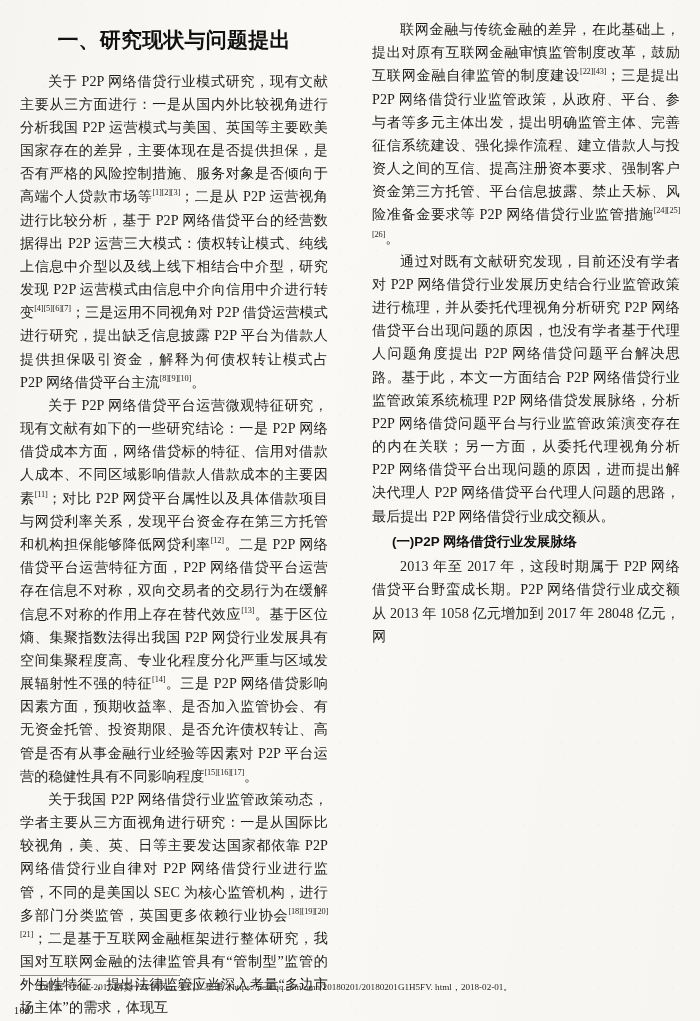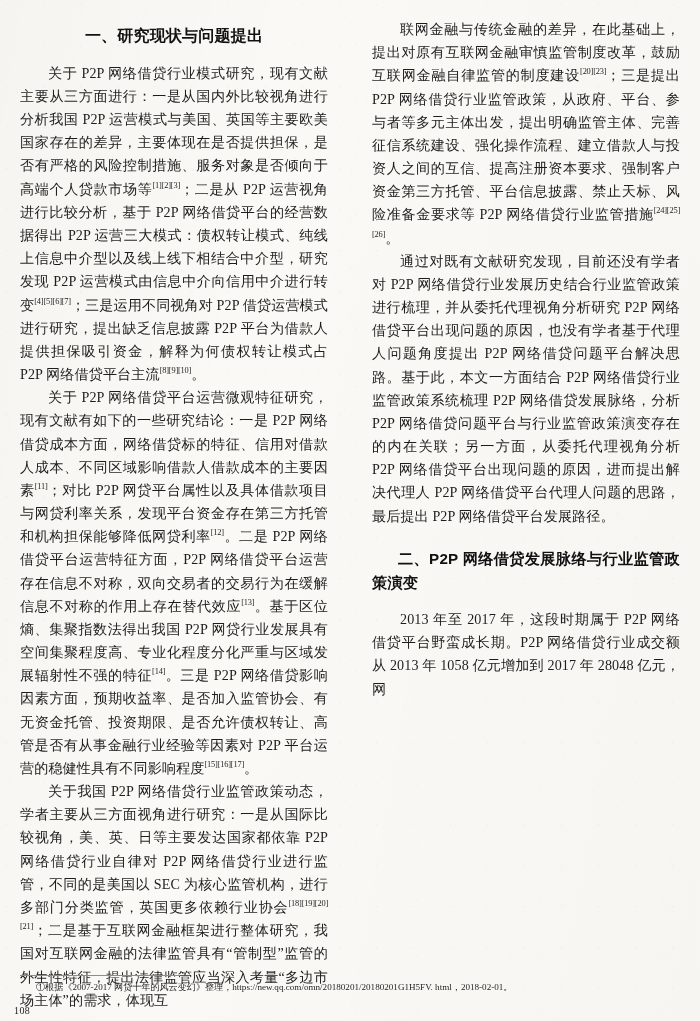--- a/index.html
+++ b/index.html
@@ -38,21 +38,21 @@
   .col {
     width: 350px;
     box-sizing: border-box;
     padding: 18px 22px 0 20px;
   }
   .col.right { padding: 18px 20px 0 22px; }
 
   h1.sec-head {
     font-family: "Liberation Sans", "DejaVu Sans", sans-serif;
     font-weight: bold;
-    font-size: 16px;
+    font-size: 21px;
     line-height: 1.55;
     margin: 6px 0 13px 0;
     text-align: center;
     letter-spacing: 0.2px;
     color: #111;
   }
   h2.sec-head2 {
     font-family: "Liberation Sans", "DejaVu Sans", sans-serif;
     font-weight: bold;
     font-size: 15.2px;
@@ -127,23 +127,23 @@
   <div class="columns">
 
     <div class="col left">
       <h1 class="sec-head">一、研究现状与问题提出</h1>
       <p class="body">关于 P2P 网络借贷行业模式研究，现有文献主要从三方面进行：一是从国内外比较视角进行分析我国 P2P 运营模式与美国、英国等主要欧美国家存在的差异，主要体现在是否提供担保，是否有严格的风险控制措施、服务对象是否倾向于高端个人贷款市场等<sup class="ref">[1][2][3]</sup>；二是从 P2P 运营视角进行比较分析，基于 P2P 网络借贷平台的经营数据得出 P2P 运营三大模式：债权转让模式、纯线上信息中介型以及线上线下相结合中介型，研究发现 P2P 运营模式由信息中介向信用中介进行转变<sup class="ref">[4][5][6][7]</sup>；三是运用不同视角对 P2P 借贷运营模式进行研究，提出缺乏信息披露 P2P 平台为借款人提供担保吸引资金，解释为何债权转让模式占 P2P 网络借贷平台主流<sup class="ref">[8][9][10]</sup>。</p>
       <p class="body">关于 P2P 网络借贷平台运营微观特征研究，现有文献有如下的一些研究结论：一是 P2P 网络借贷成本方面，网络借贷标的特征、信用对借款人成本、不同区域影响借款人借款成本的主要因素<sup class="ref">[11]</sup>；对比 P2P 网贷平台属性以及具体借款项目与网贷利率关系，发现平台资金存在第三方托管和机构担保能够降低网贷利率<sup class="ref">[12]</sup>。二是 P2P 网络借贷平台运营特征方面，P2P 网络借贷平台运营存在信息不对称，双向交易者的交易行为在缓解信息不对称的作用上存在替代效应<sup class="ref">[13]</sup>。基于区位熵、集聚指数法得出我国 P2P 网贷行业发展具有空间集聚程度高、专业化程度分化严重与区域发展辐射性不强的特征<sup class="ref">[14]</sup>。三是 P2P 网络借贷影响因素方面，预期收益率、是否加入监管协会、有无资金托管、投资期限、是否允许债权转让、高管是否有从事金融行业经验等因素对 P2P 平台运营的稳健性具有不同影响程度<sup class="ref">[15][16][17]</sup>。</p>
       <p class="body">关于我国 P2P 网络借贷行业监管政策动态，学者主要从三方面视角进行研究：一是从国际比较视角，美、英、日等主要发达国家都依靠 P2P 网络借贷行业自律对 P2P 网络借贷行业进行监管，不同的是美国以 SEC 为核心监管机构，进行多部门分类监管，英国更多依赖行业协会<sup class="ref">[18][19][20][21]</sup>；二是基于互联网金融框架进行整体研究，我国对互联网金融的法律监管具有“管制型”监管的外生性特征，提出法律监管应当深入考量“多边市场主体”的需求，体现互</p>
     </div>
 
     <div class="col right">
-      <p class="body">联网金融与传统金融的差异，在此基础上，提出对原有互联网金融审慎监管制度改革，鼓励互联网金融自律监管的制度建设<sup class="ref">[20][23]</sup>；三是提出 P2P 网络借贷行业监管政策，从政府、平台、参与者等多元主体出发，提出明确监管主体、完善征信系统建设、强化操作流程、建立借款人与投资人之间的互信、提高注册资本要求、强制客户资金第三方托管、平台信息披露、禁止天标、风险准备金要求等 P2P 网络借贷行业监管措施<sup class="ref">[24][25][26]</sup>。</p>
-      <p class="body">通过对既有文献研究发现，目前还没有学者对 P2P 网络借贷行业发展历史结合行业监管政策进行梳理，并从委托代理视角分析研究 P2P 网络借贷平台出现问题的原因，也没有学者基于代理人问题角度提出 P2P 网络借贷问题平台解决思路。基于此，本文一方面结合 P2P 网络借贷行业监管政策系统梳理 P2P 网络借贷发展脉络，分析 P2P 网络借贷问题平台与行业监管政策演变存在的内在关联；另一方面，从委托代理视角分析 P2P 网络借贷平台出现问题的原因，进而提出解决代理人 P2P 网络借贷平台代理人问题的思路，最后提出 P2P 网络借贷平台发展路径。</p>
-      <h2 class="sec-head2">二、P2P 网络借贷发展脉络与行业监管政策演变</h2>
+      <p class="body">联网金融与传统金融的差异，在此基础上，提出对原有互联网金融审慎监管制度改革，鼓励互联网金融自律监管的制度建设<sup class="ref">[22][43]</sup>；三是提出 P2P 网络借贷行业监管政策，从政府、平台、参与者等多元主体出发，提出明确监管主体、完善征信系统建设、强化操作流程、建立借款人与投资人之间的互信、提高注册资本要求、强制客户资金第三方托管、平台信息披露、禁止天标、风险准备金要求等 P2P 网络借贷行业监管措施<sup class="ref">[24][25][26]</sup>。</p>
+      <p class="body">通过对既有文献研究发现，目前还没有学者对 P2P 网络借贷行业发展历史结合行业监管政策进行梳理，并从委托代理视角分析研究 P2P 网络借贷平台出现问题的原因，也没有学者基于代理人问题角度提出 P2P 网络借贷问题平台解决思路。基于此，本文一方面结合 P2P 网络借贷行业监管政策系统梳理 P2P 网络借贷发展脉络，分析 P2P 网络借贷问题平台与行业监管政策演变存在的内在关联；另一方面，从委托代理视角分析 P2P 网络借贷平台出现问题的原因，进而提出解决代理人 P2P 网络借贷平台代理人问题的思路，最后提出 P2P 网络借贷行业成交额从。</p>
+      <h3 class="sub-head">(一)P2P 网络借贷行业发展脉络</h3>
       <p class="body">2013 年至 2017 年，这段时期属于 P2P 网络借贷平台野蛮成长期。P2P 网络借贷行业成交额从 2013 年 1058 亿元增加到 2017 年 28048 亿元，网</p>
     </div>
 
   </div>
 
   <div class="footnote-wrap">
     <div class="fn-rule"></div>
     <p class="footnote">①根据《2007-2017 网贷十年的风云变幻》整理，https://new.qq.com/omn/20180201/20180201G1H5FV. html，2018-02-01。</p>
   </div>
 

